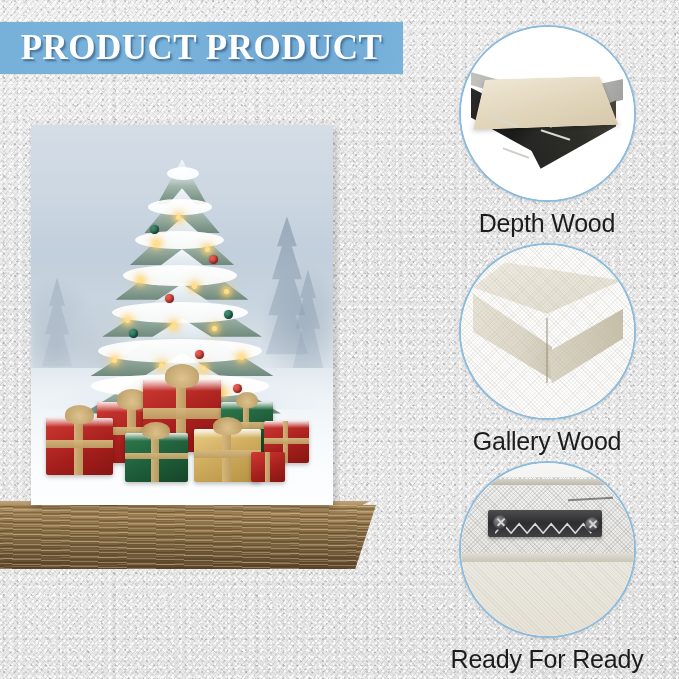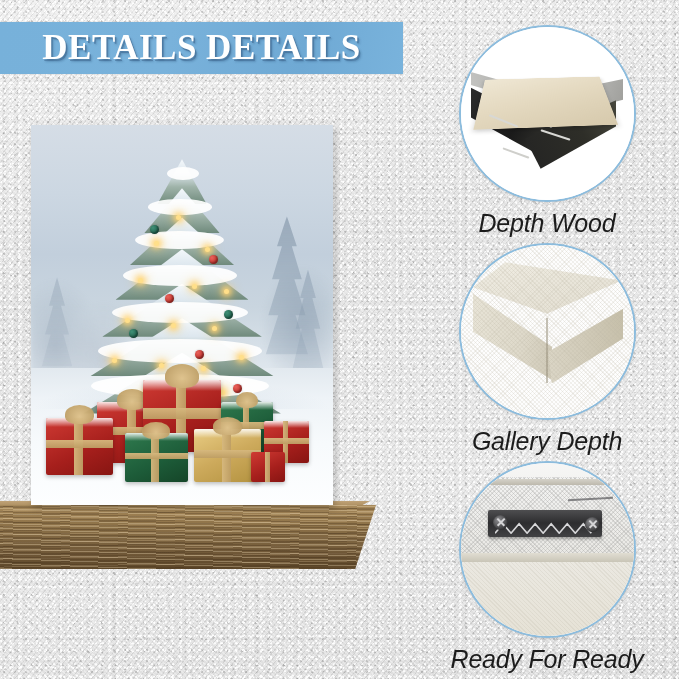--- a/index.html
+++ b/index.html
@@ -243,21 +243,20 @@
   .snowdust {
     position: absolute; left: 0; top: 0; width: 100%; height: 16%;
     background: linear-gradient(180deg, rgba(255,255,255,0.88), rgba(255,255,255,0.0));
     border-radius: 2px 2px 0 0;
   }
 
   
   .feature {
     position: absolute;
     width: 196px;
-    font-style: italic;
   }
   .circle {
     position: relative;
     width: 173px; height: 173px;
     margin: 0 auto;
     border-radius: 50%;
     border: 2px solid #8cbcdd;
     overflow: hidden;
     background: #ffffff;
     box-shadow: 0 1px 3px rgba(0,0,0,0.10);
@@ -427,21 +426,21 @@
   }
 </style>
 </head>
 <body>
 
 <div id="page">
 
   <div class="wall"></div>
 
   <div class="banner">
-    <span class="banner-text">DETAILS DETAILS</span>
+    <span class="banner-text">PRODUCT PRODUCT</span>
   </div>
 
   <div class="shelf-top"></div>
   <div class="shelf"></div>
 
   <div class="canvas-wrap">
     <div class="canvas-art">
 
       <div class="mist-far"></div>
       <div class="pine-left"></div>
@@ -557,21 +556,21 @@
 
   <div class="feature" style="left:449px; top:243px;">
     <div class="circle">
       <div class="c2-bg"></div>
       <div class="c2-left"></div>
       <div class="c2-right"></div>
       <div class="c2-top"></div>
       <div class="c2-seam"></div>
       <div class="c2-weave"></div>
     </div>
-    <div class="feature-label">Gallery Depth</div>
+    <div class="feature-label">Gallery Wood</div>
   </div>
 
   <div class="feature" style="left:449px; top:461px;">
     <div class="circle">
       <div class="c3-bg"></div>
       <div class="c3-backer"></div>
       <div class="c3-weave"></div>
       <div class="c3-frame-top"></div>
       <div class="c3-frame-bottom"></div>
       <div class="c3-lower"></div>

